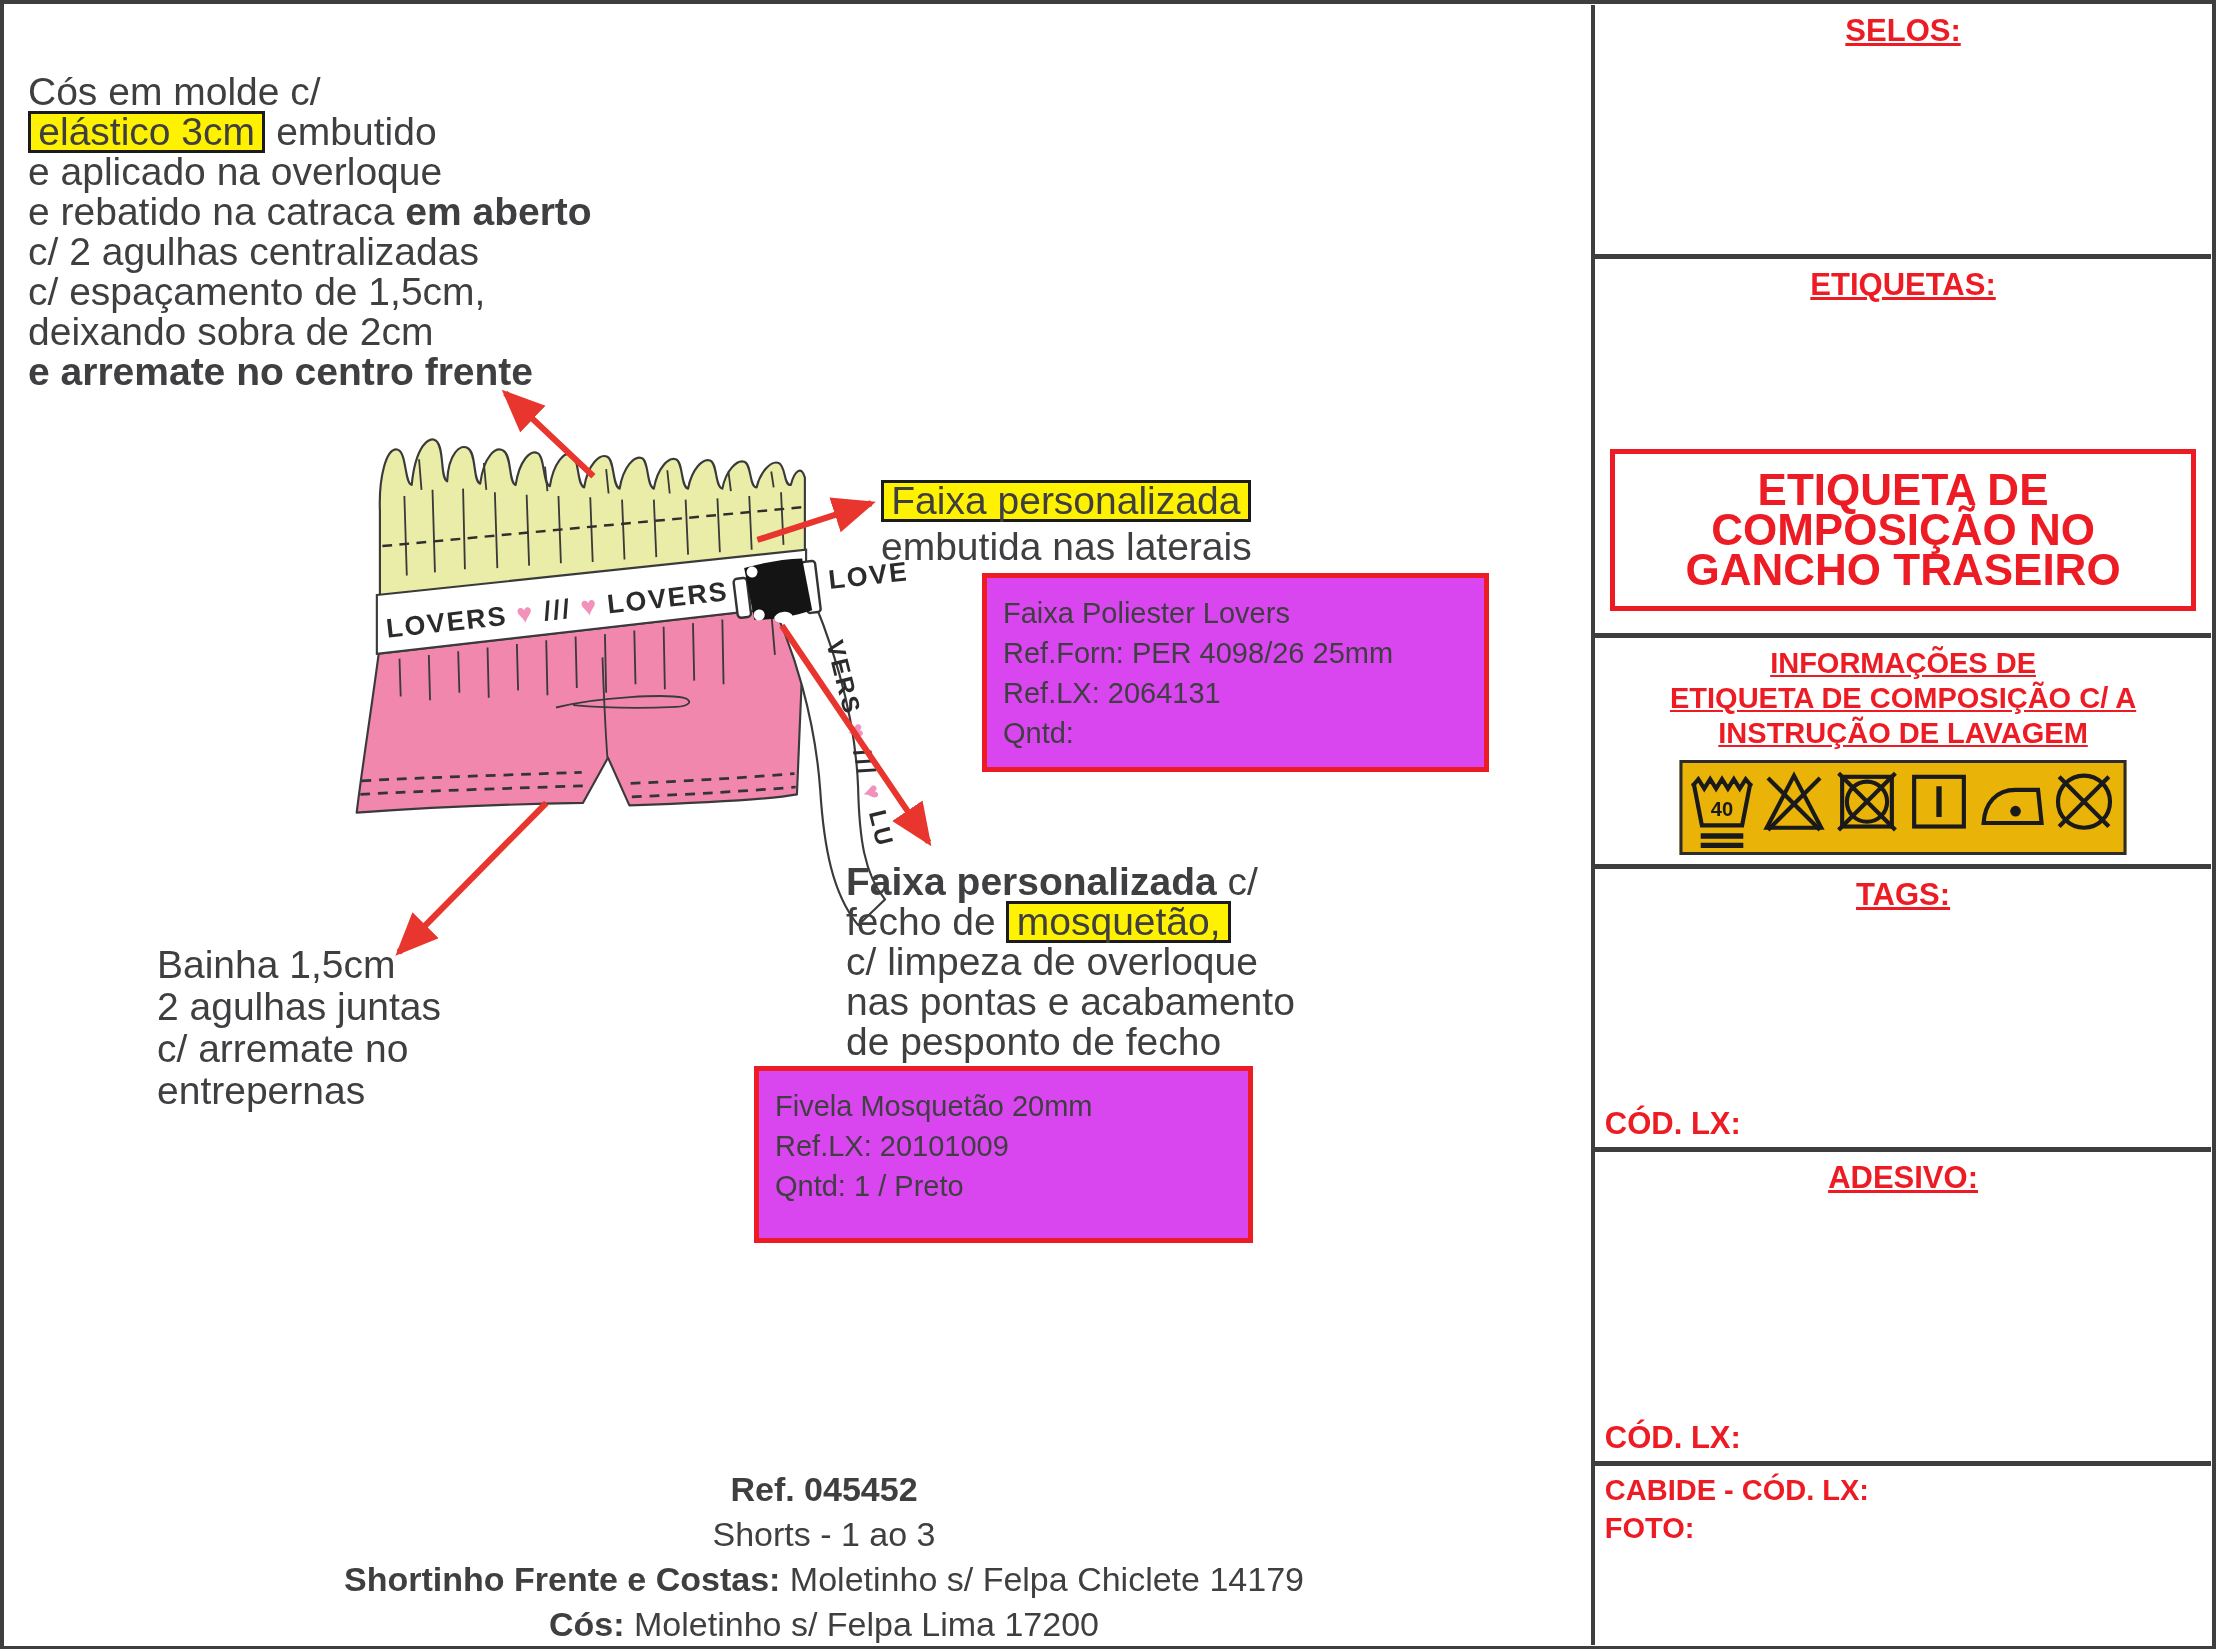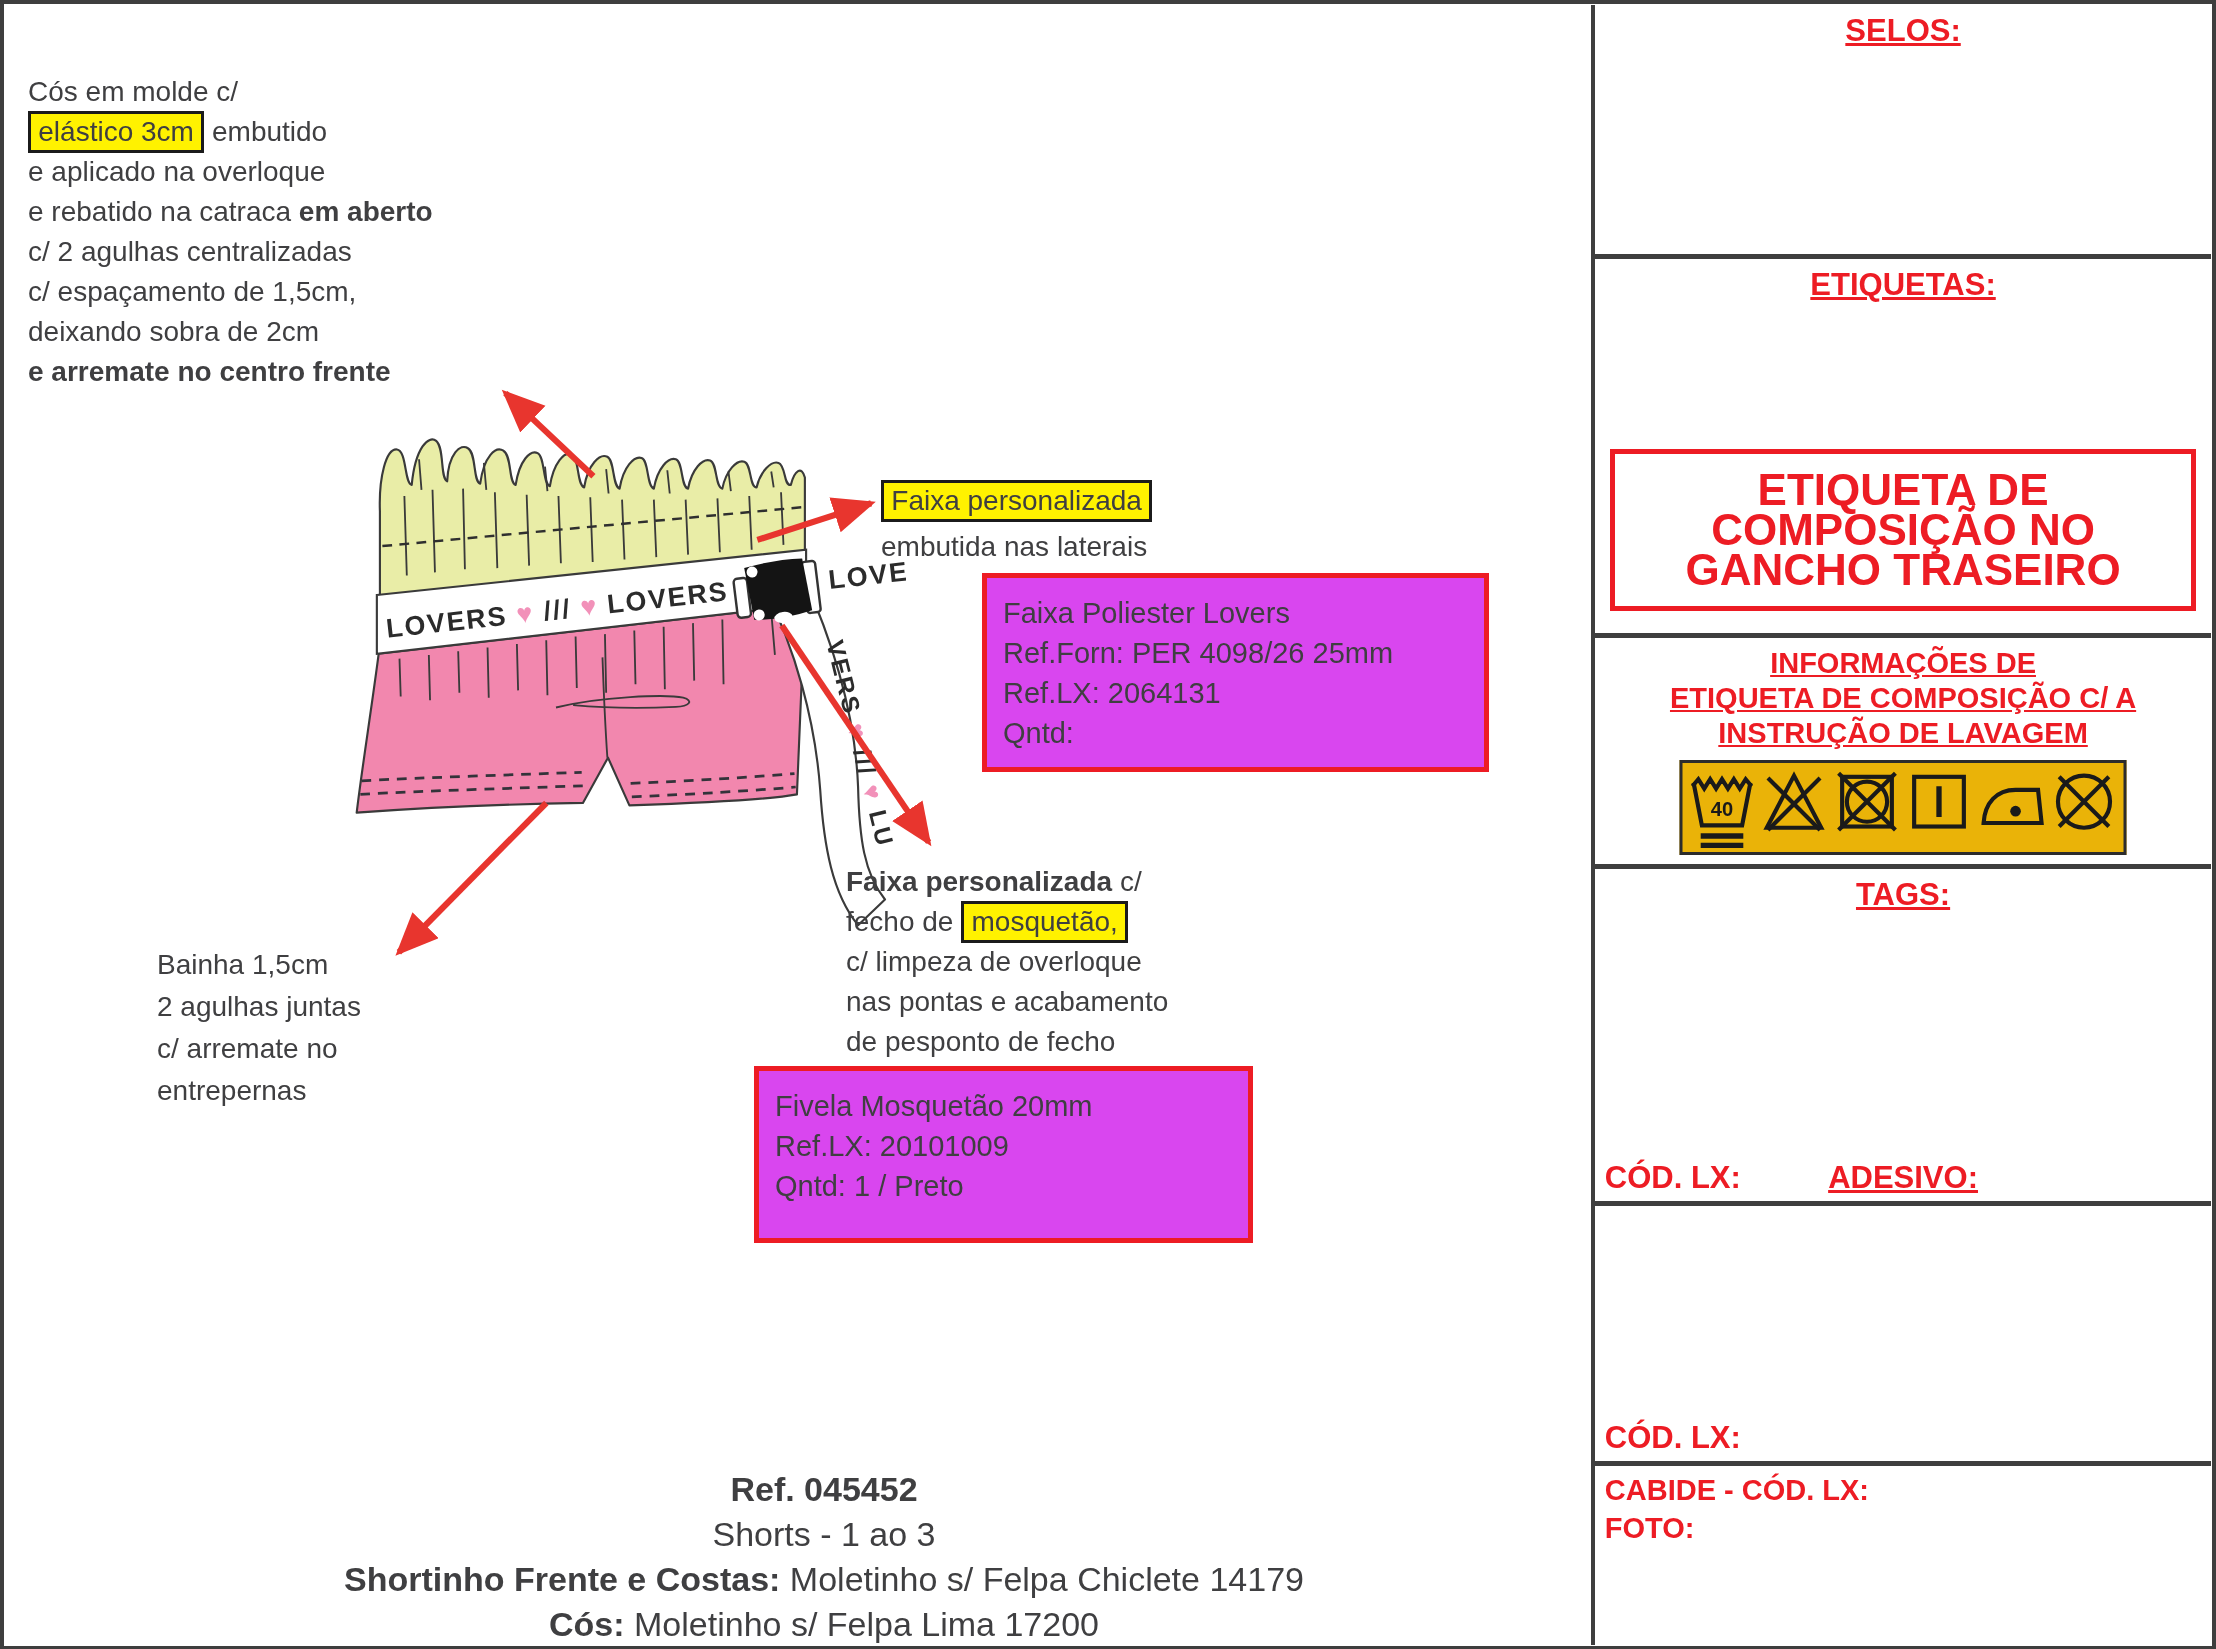--- a/index.html
+++ b/index.html
@@ -4,21 +4,21 @@
 <style>
   html,body{margin:0;padding:0;}
   body{
     width:2216px;height:1650px;position:relative;background:#ffffff;
     font-family:"Liberation Sans",sans-serif;color:#3f3f41;overflow:hidden;
   }
   .abs{position:absolute;}
   .page-border{position:absolute;inset:0;border:4.9px solid #3e3e3e;pointer-events:none;z-index:50;}
 
   
-  .note{font-size:28px;line-height:40px;white-space:nowrap;}
+  .note{font-size:39px;line-height:40px;white-space:nowrap;}
   .b{font-weight:bold;}
   .hl{
     display:inline-block;background:#FFF200;border:3.1px solid #1b1b1b;
     padding:0.6px 7.3px;margin:-3.1px 0;font-weight:normal;line-height:34px;
   }
   .ybox{
     background:#d946ef;border:5.5px solid #ED1C24;font-size:29px;line-height:40px;
     padding:14.7px 16px;box-sizing:border-box;white-space:nowrap;
   }
   .footer{
@@ -256,21 +256,21 @@
       <svg width="71" height="88" viewBox="0 0 120 146">
         <g stroke="#1a1a1a" stroke-width="7" fill="none">
           <circle cx="60" cy="64" r="44"></circle>
           <line x1="18" y1="22" x2="102" y2="106"></line>
           <line x1="102" y1="22" x2="18" y2="106"></line>
         </g>
       </svg>
     </div>
   </div>
 
-  <div class="section" style="top:864px;height:337px;">
+  <div class="section" style="top:864px;height:283px;">
     <div class="sec-title">TAGS:</div>
     <div class="codlx">CÓD. LX:</div>
   </div>
 
   <div class="section" style="top:1147px;height:314px;">
     <div class="sec-title">ADESIVO:</div>
     <div class="codlx">CÓD. LX:</div>
   </div>
 
   <div class="section last" style="top:1461px;height:179px;">

